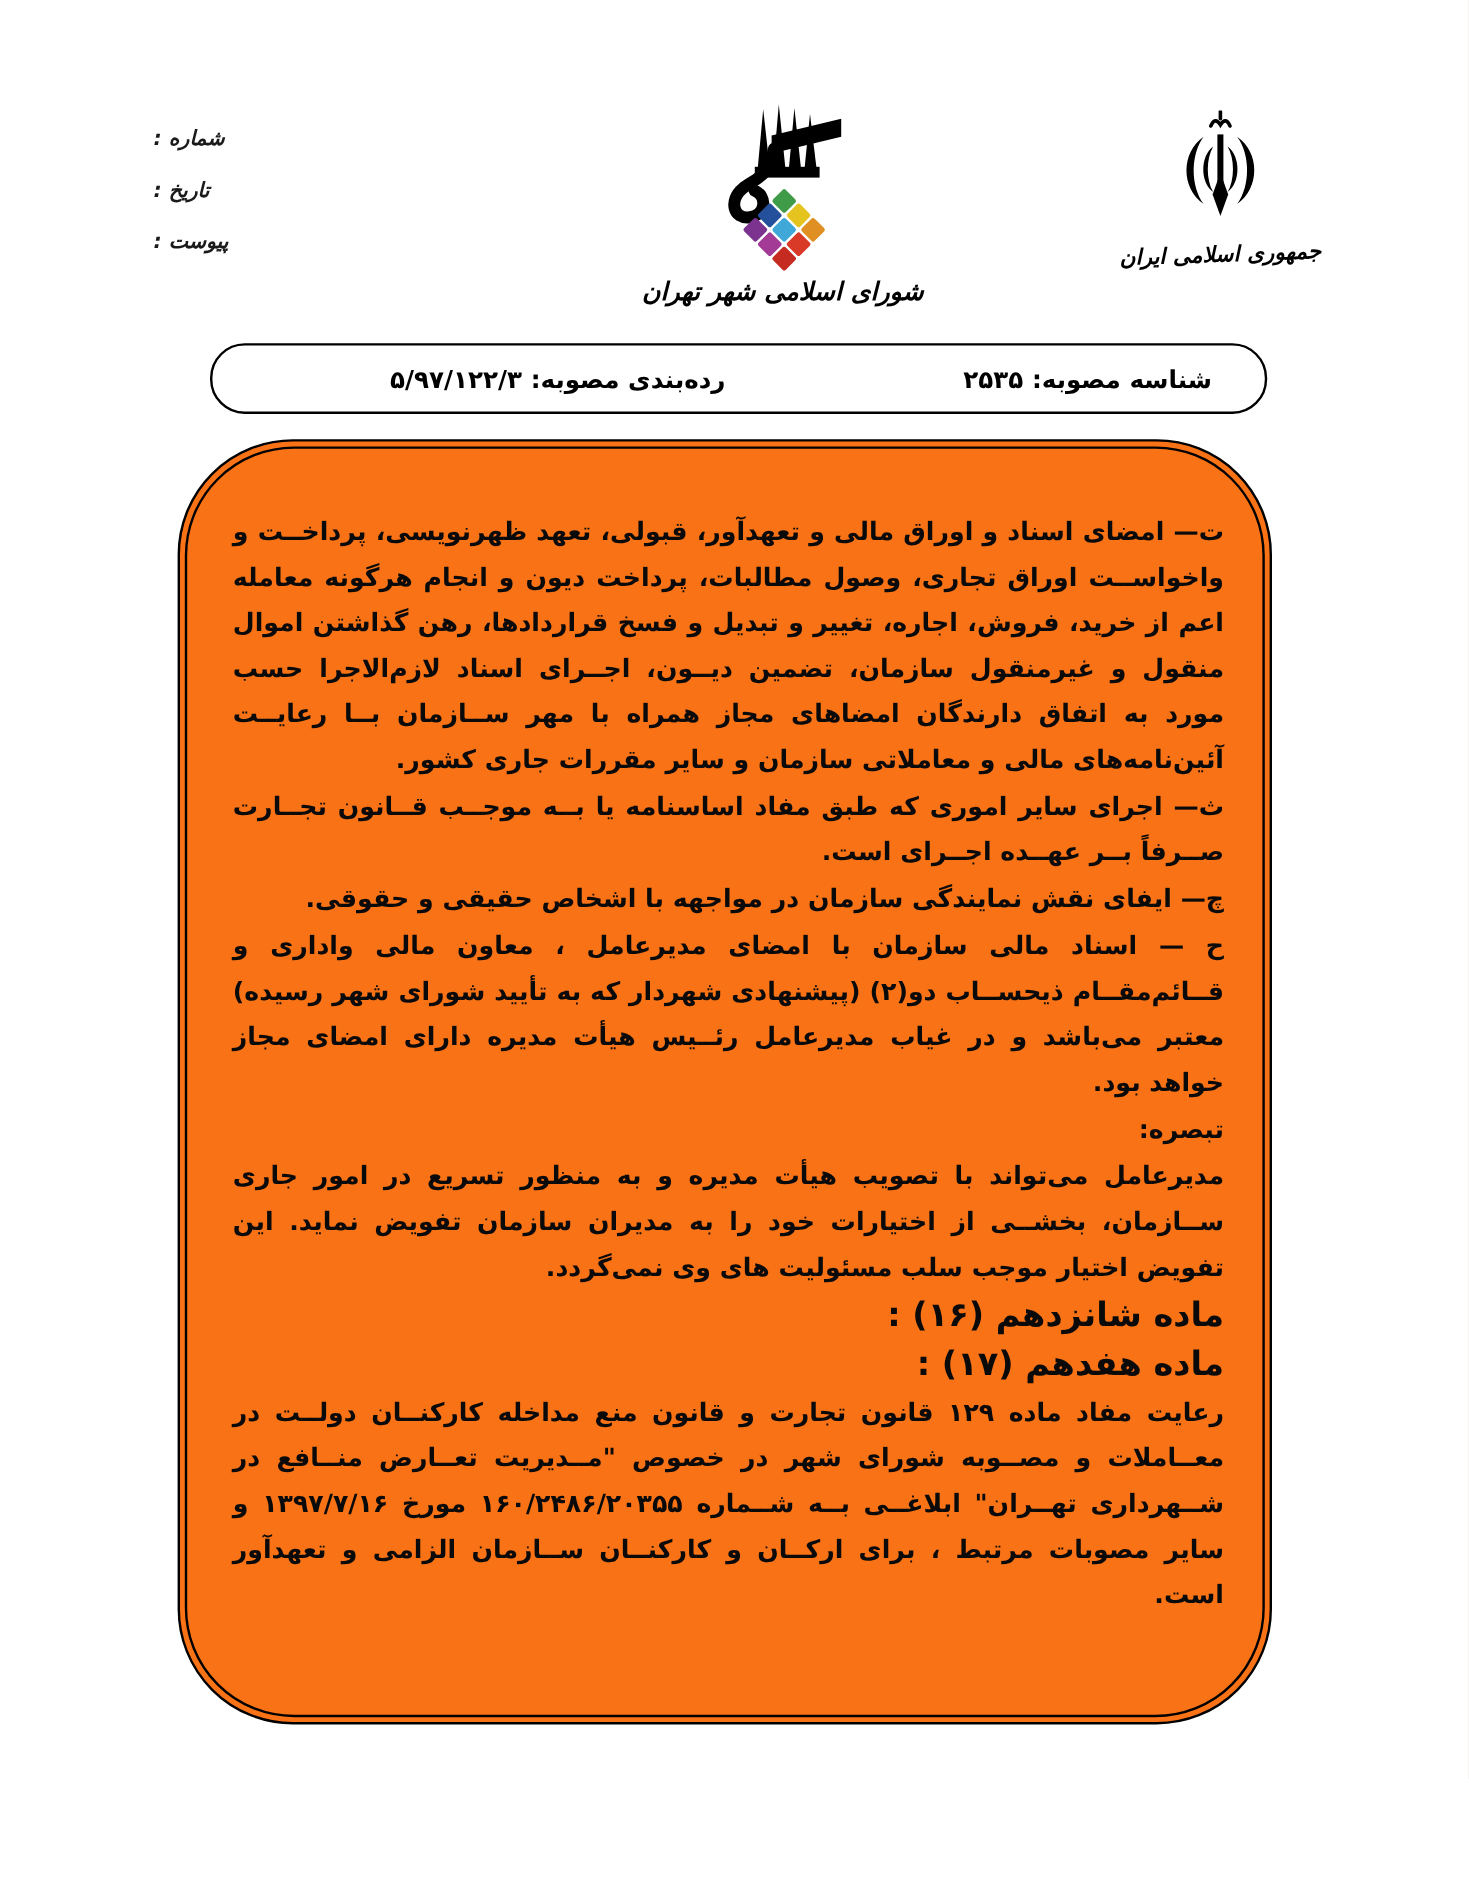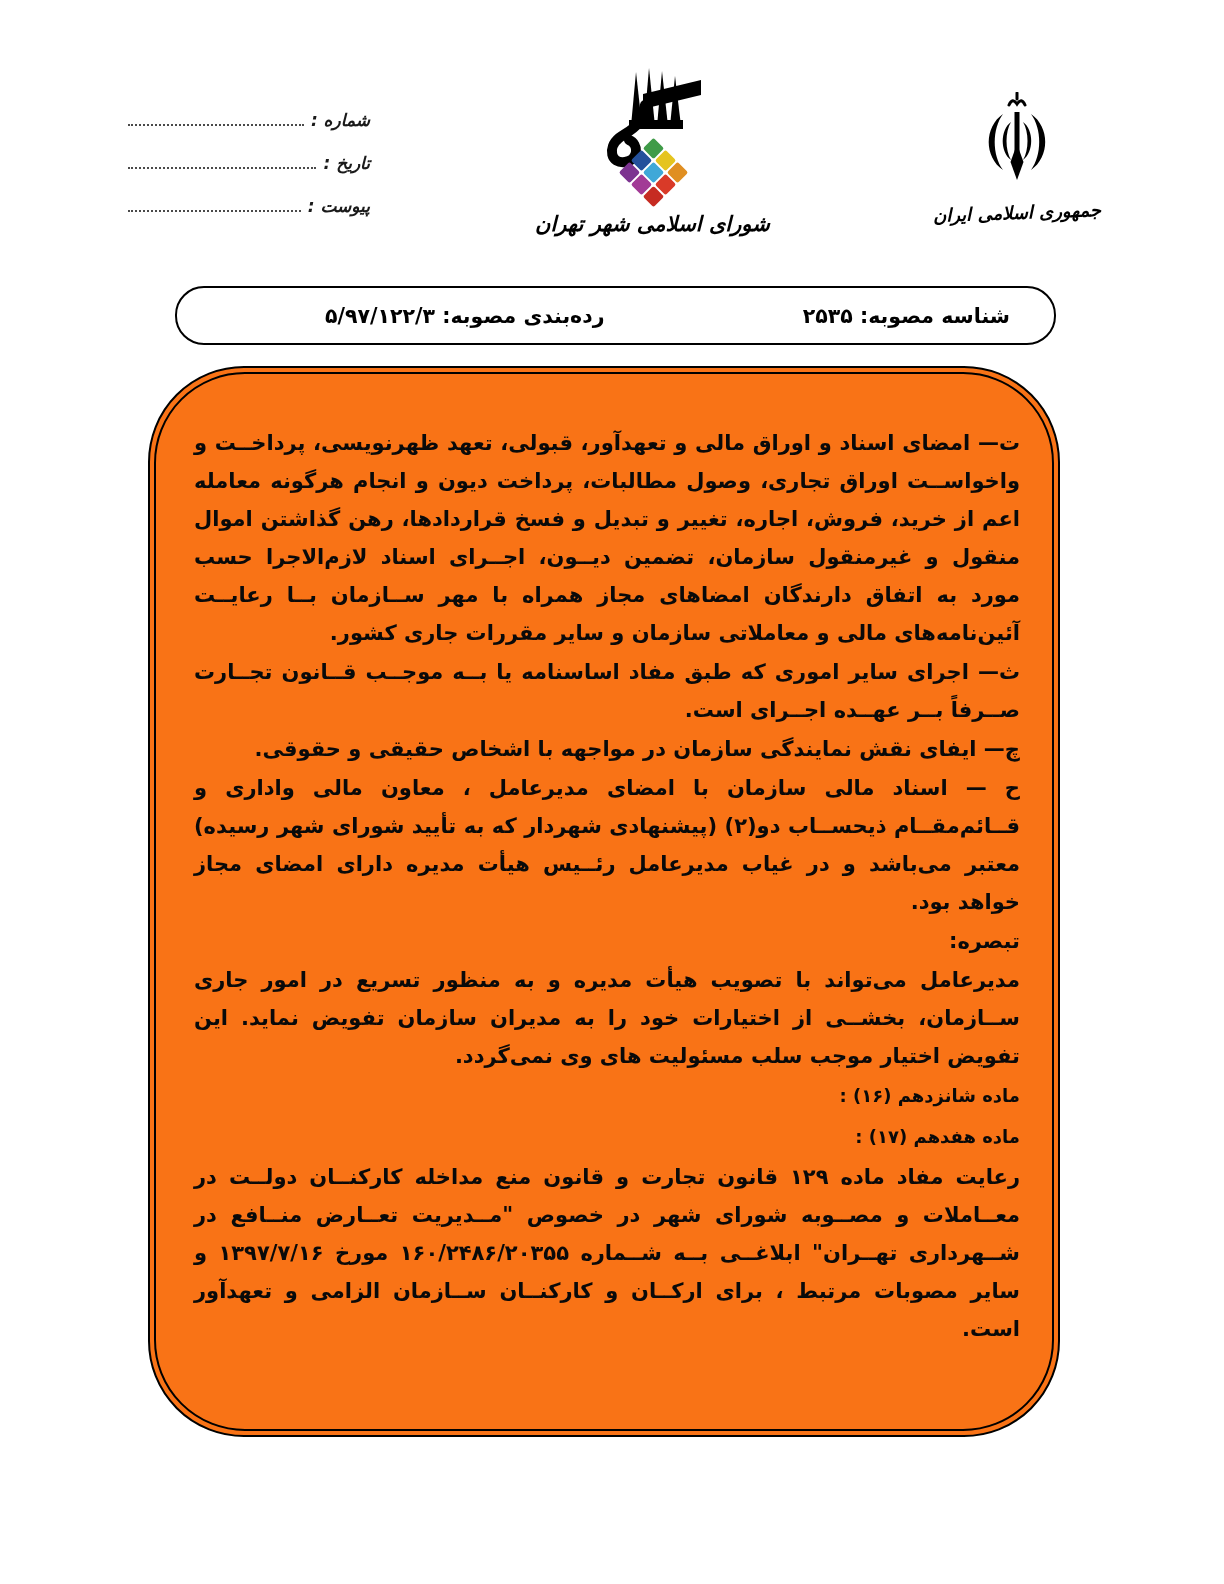--- a/index.html
+++ b/index.html
@@ -6,26 +6,26 @@
   html,body { background:#e8e8e8; }
   .page {
     position:relative; width:1224px; height:1584px; margin:0 auto;
     background:#ffffff; color:#000;
     font-family:"DejaVu Sans", sans-serif;
     overflow:hidden;
   }
 
   
   .form-fields { position:absolute; left:128px; top:106px; width:242px; }
-  .field { display:flex; direction:rtl; align-items:flex-end; gap:7px; height:24px; margin-bottom:19px; }
+  .field { display:flex; direction:rtl; align-items:flex-end; gap:7px; height:24px; margin-bottom:19px;flex-direction:column; }
   .field-label { font-size:17px; font-weight:700; font-style:italic; white-space:nowrap; color:#1a1a1a; }
   .field-dots { flex:1; border-bottom:2px dotted #4a4a4a; transform:translateY(-4px); }
 
   
-  .council-logo { position:absolute; left:535px; top:60px; width:220px; text-align:left; }
+  .council-logo { position:absolute; left:535px; top:79px; width:220px; text-align:left; }
   .logo-mark { position:relative; width:120px; height:150px; margin:0 auto; }
   .logo-mark svg { display:block; }
   .logo-tiles {
     position:absolute; left:44px; top:88px;
     display:grid; grid-template-columns:repeat(3,15px); grid-auto-rows:15px; gap:2px;
     transform:rotate(45deg); transform-origin:center;
   }
   .tile { width:15px; height:15px; border-radius:2px; }
   .logo-caption { margin-top:2px; font-size:21px; font-weight:700; font-style:italic; white-space:nowrap; }
 
@@ -44,21 +44,21 @@
   }
 
   
   .frame-outer {
     position:absolute; left:148px; top:366px; width:912px; height:1071px;
     border:2px solid #000; border-radius:96px; padding:4px; background:#f97316;
   }
   .frame-inner { width:100%; height:100%; border:2px solid #000; border-radius:91px; padding:50px 32px 18px 38px; overflow:hidden; }
   .doc-content { direction:rtl; text-align:justify; font-size:21px; font-weight:700; line-height:38px; color:#0a0a0a; }
   .doc-content p { margin:0 0 1px 0; }
-  .doc-content .mada { font-size:18px; font-weight:800; line-height:40px; }
+  .doc-content .mada { font-size:28px; font-weight:800; line-height:40px; }
   .doc-content .tabsare { font-weight:800; }
 
   
   .page-number {
     position:absolute; left:148px; top:1447px; width:912px;
     text-align:center; font-size:16px; letter-spacing:9px; color:#222;
   }
 </style>
 </head>
 <body>

